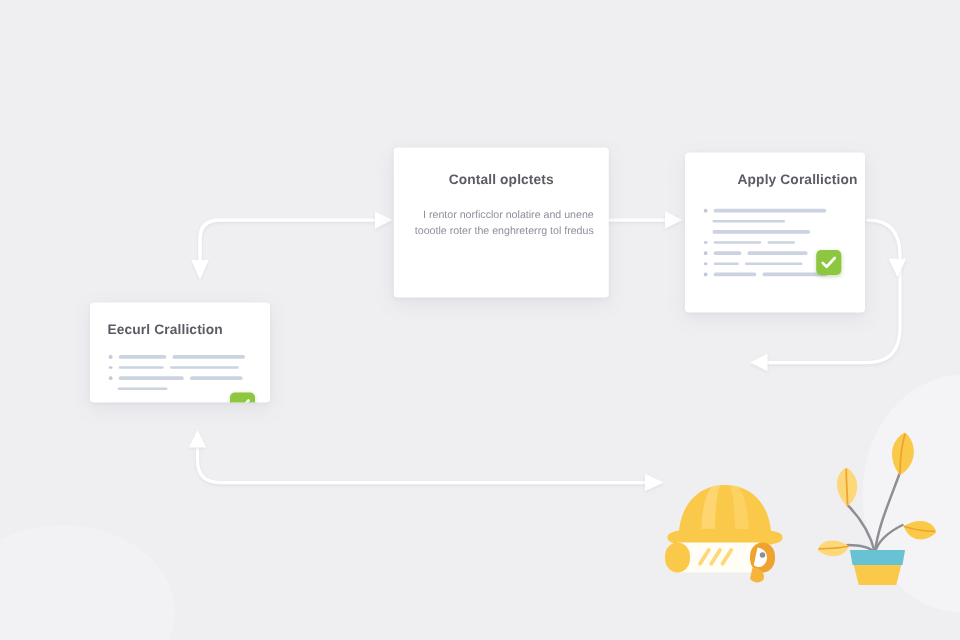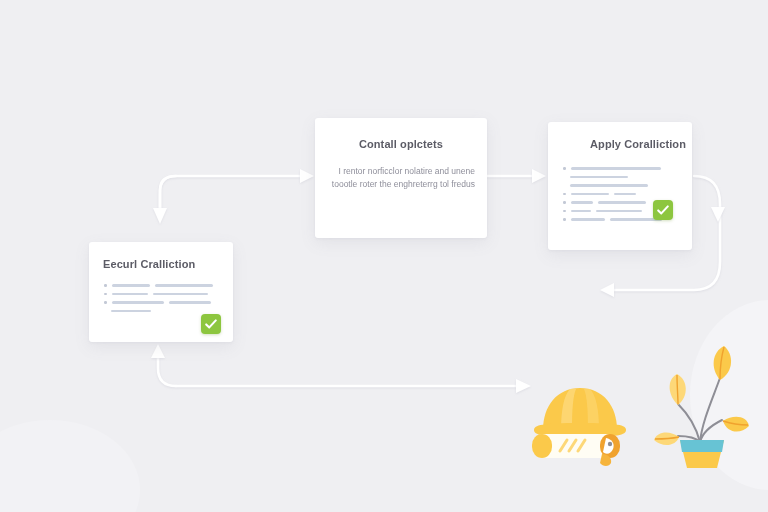--- a/index.html
+++ b/index.html
@@ -66,22 +66,22 @@
 
   .card-body-text {
     color: #7a7a88;
     filter: blur(0.4px);
     opacity: 0.85;
     line-height: 1.55;
   }
 
   
   #card-requirements {
-    left: 89px; top: 242px;
-    width: 144px; height: 100px;
+    left: 72px; top: 242px;
+    width: 144px; height: 80px;
   }
   #card-requirements .card-title {
     position: absolute;
     left: 14px; top: 16px;
     font-size: 11px;
   }
   #card-requirements .list { position: absolute; left: 15px; top: 42px; }
 
   
   #card-collect {

